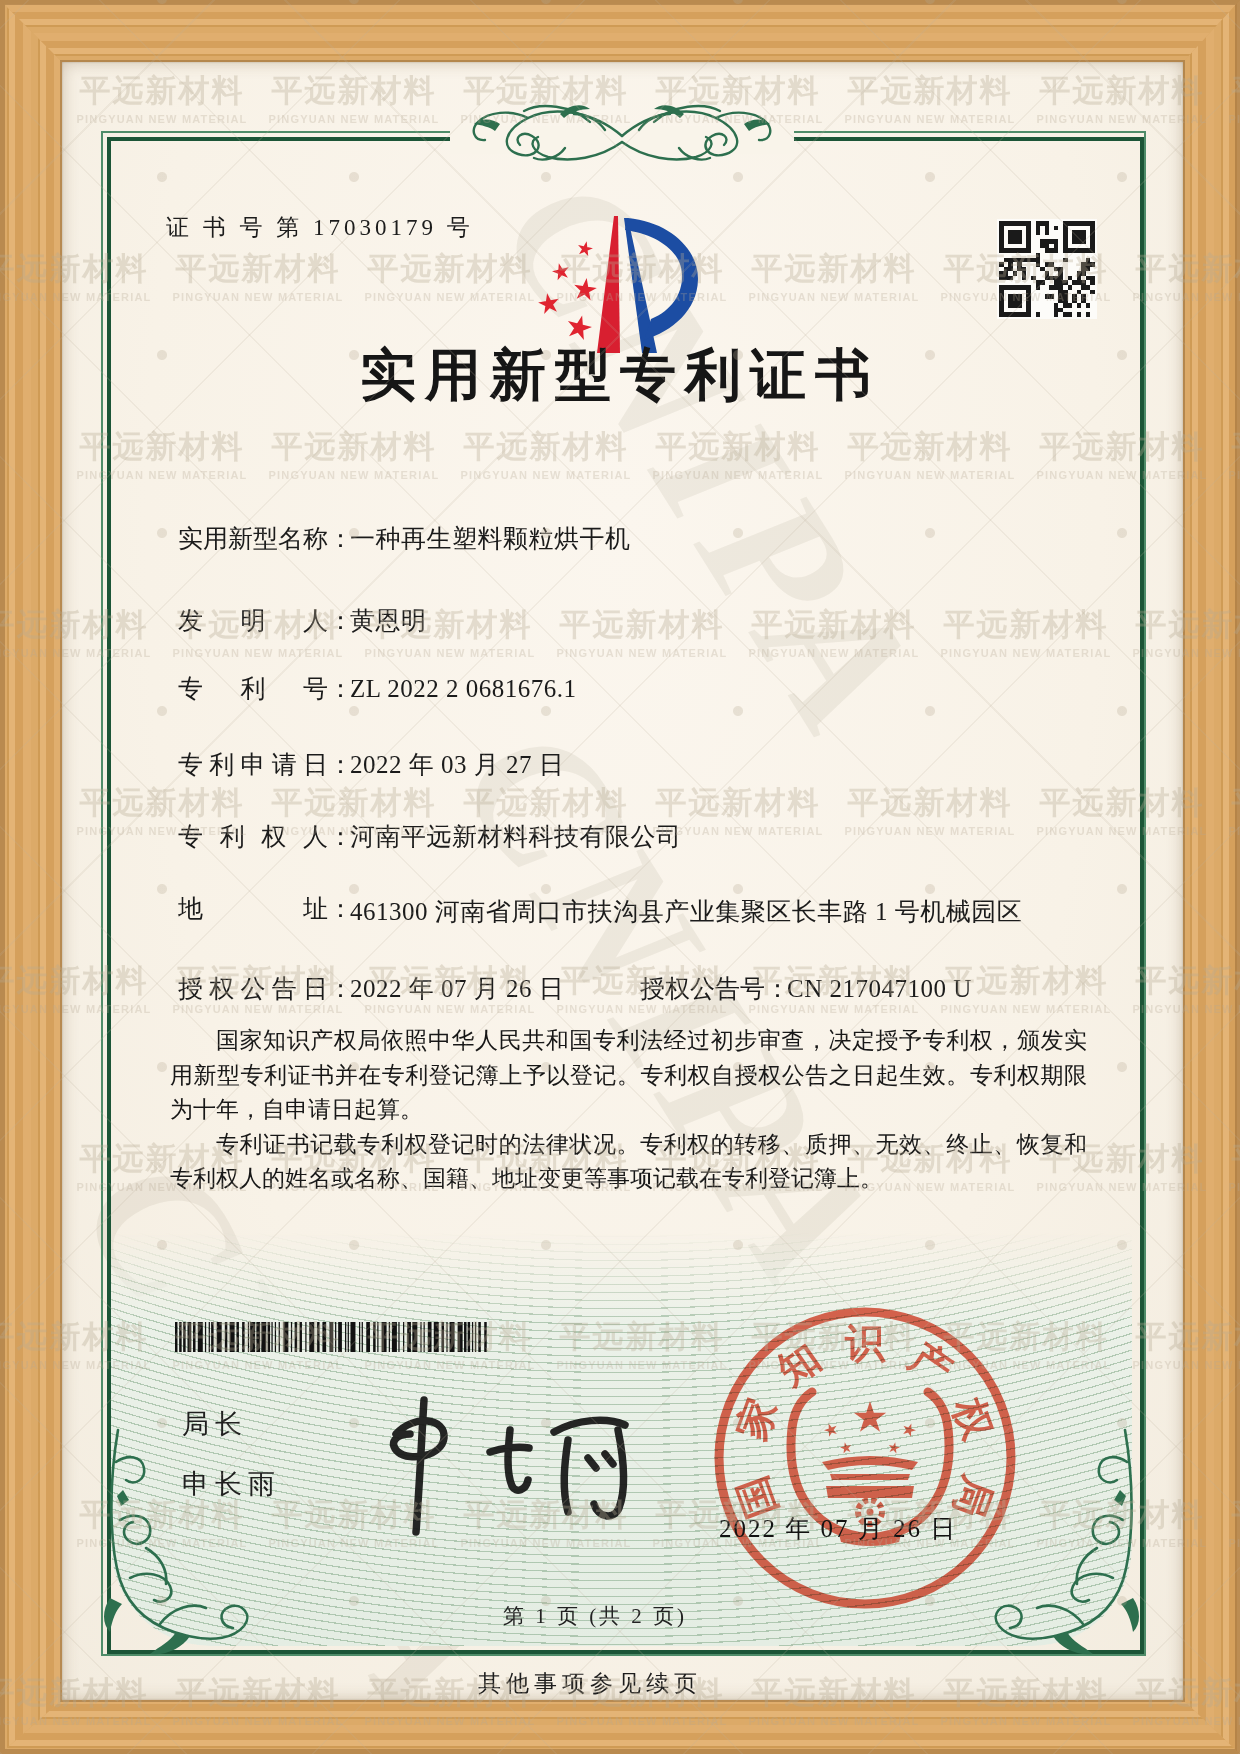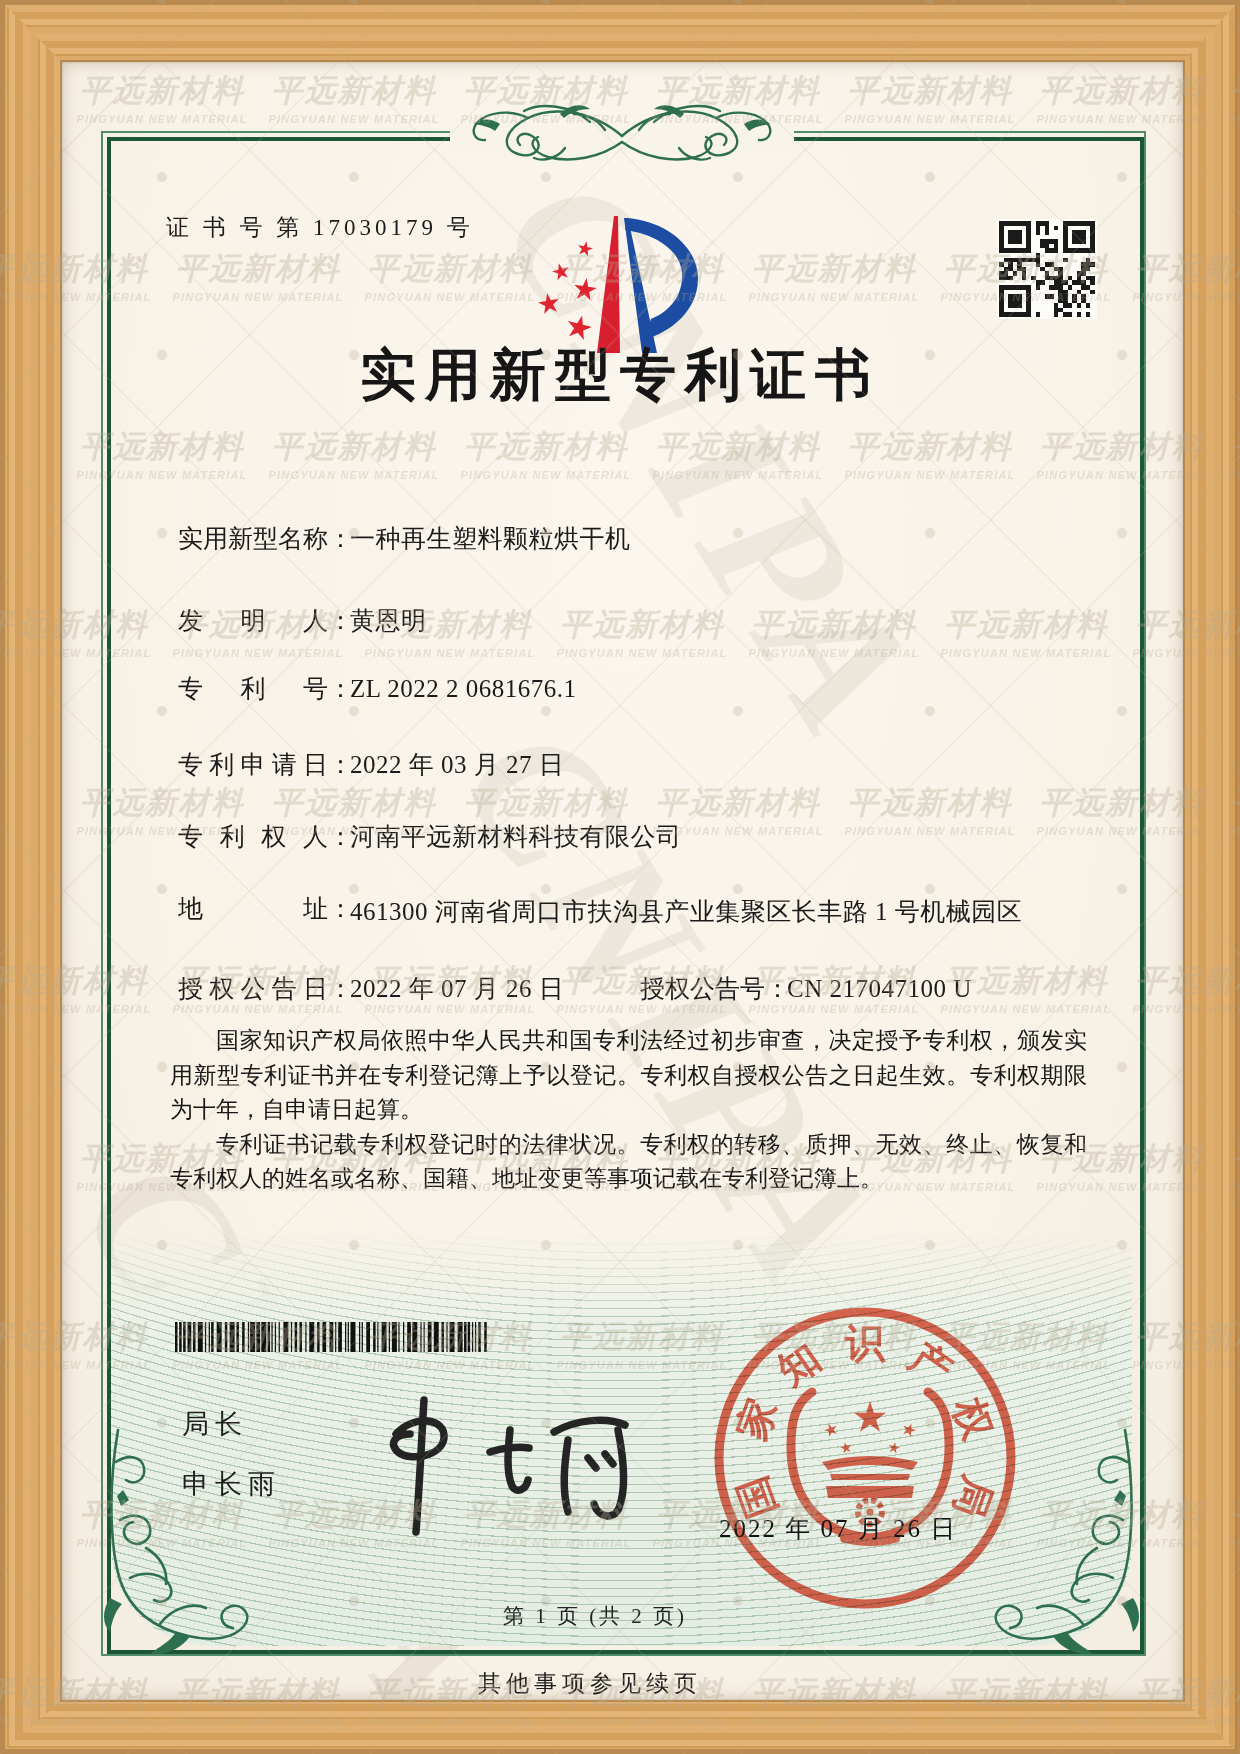--- a/index.html
+++ b/index.html
@@ -77,21 +77,21 @@
     letter-spacing:3px;color:#222;z-index:10;}
   .footer-note{position:absolute;left:465px;top:1668px;width:250px;text-align:center;font-size:23px;
     letter-spacing:5px;color:#1d1d1d;z-index:31;}
 
   
   .wm-layer{position:absolute;inset:0;z-index:40;pointer-events:none;
     background-image:
       radial-gradient(circle, rgba(182,168,146,.28) 0 4.5px, rgba(0,0,0,0) 5.5px),
       repeating-linear-gradient(45deg, rgba(188,176,156,.16) 0 1.5px, rgba(0,0,0,0) 1.5px 131px),
       repeating-linear-gradient(-45deg, rgba(188,176,156,.16) 0 1.5px, rgba(0,0,0,0) 1.5px 131px);
-    background-size:192px 178px,auto,auto;background-position:66px 88px,0 0,0 0;font-style:italic;}
+    background-size:192px 178px,auto,auto;background-position:66px 88px,0 0,0 0;}
   .wm{position:absolute;width:190px;text-align:center;}
   .wm-cn{font-family:"Liberation Sans","DejaVu Sans",sans-serif;font-weight:700;font-size:31px;
     letter-spacing:2px;color:rgba(183,170,148,.34);}
   .wm-en{font-family:"Liberation Sans","DejaVu Sans",sans-serif;font-weight:700;font-size:11px;
     letter-spacing:1.2px;color:rgba(183,170,148,.30);margin-top:1px;}
 </style>
 </head>
 <body>
 
 <div id="page">

